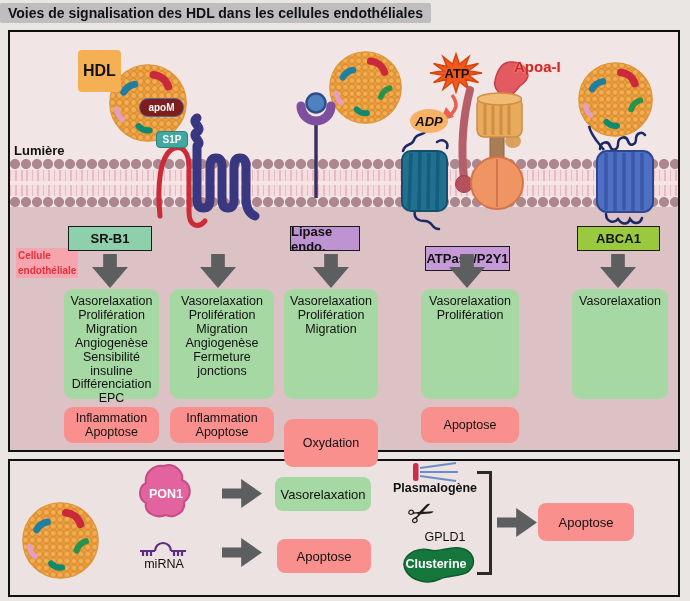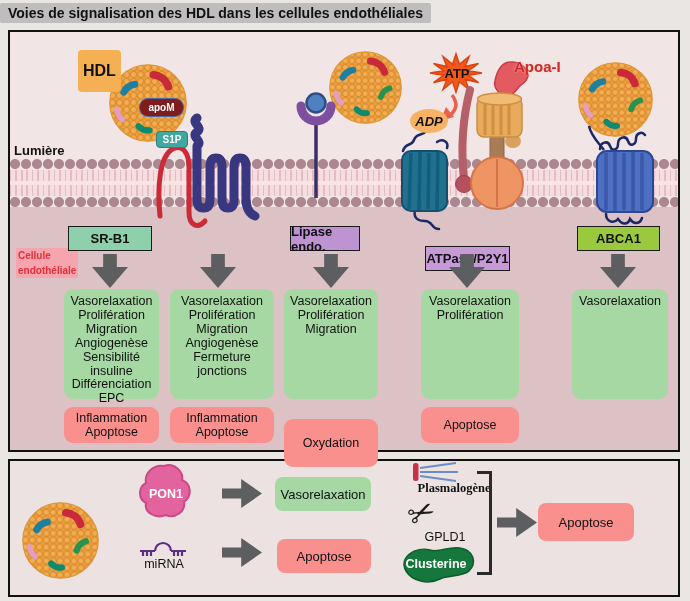--- a/index.html
+++ b/index.html
@@ -229,21 +229,21 @@
 
   <div class="white-cap" style="left:143px;top:487px;width:46px;text-align:center;">PON1</div>
   <div class="small-cap" style="left:140px;top:557px;width:48px;">miRNA</div>
 
   <div class="arrow-right" style="left:222px;top:479px;"></div>
   <div class="arrow-right" style="left:222px;top:538px;"></div>
 
   <div class="outcome" style="left:275px;top:477px;width:96px;height:34px;background:#a5d8a2;">Vasorelaxation</div>
   <div class="outcome" style="left:277px;top:539px;width:94px;height:34px;background:#f9908e;">Apoptose</div>
 
-  <div class="small-cap bold-cap" style="left:412px;top:481px;width:84px;font-family:Liberation Serif, serif;">Plasmalogène</div>
+  <div class="small-cap bold-cap" style="left:393px;top:481px;width:84px;">Plasmalogène</div>
   <div class="scissors" style="left:408px;top:494px;">✂</div>
   <div class="small-cap" style="left:421px;top:530px;width:48px;">GPLD1</div>
   <div class="white-cap" style="left:398px;top:557px;width:76px;">Clusterine</div>
 
   <div class="bracket" style="left:477px;top:471px;"></div>
   <div class="arrow-right" style="left:497px;top:508px;"></div>
   <div class="outcome" style="left:538px;top:503px;width:96px;height:38px;background:#f9908e;">Apoptose</div>
 
 </div>
 

